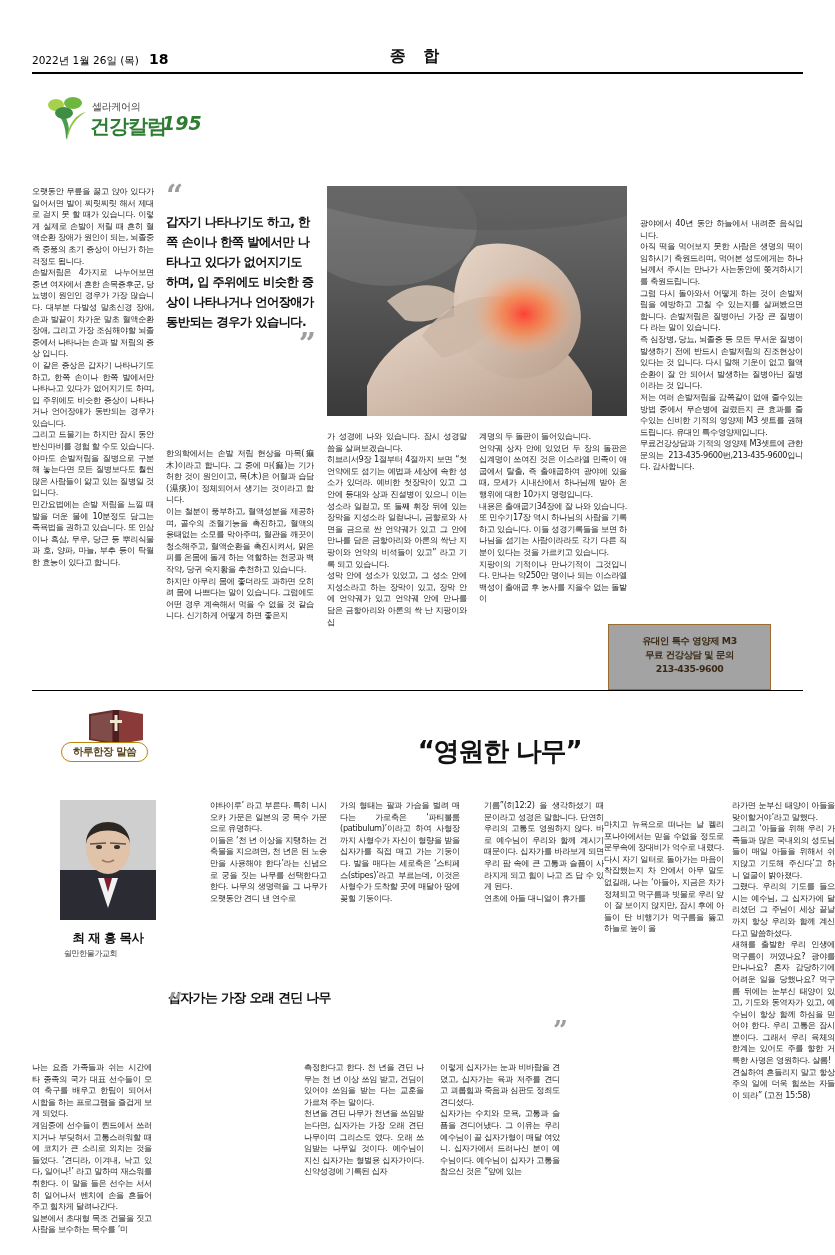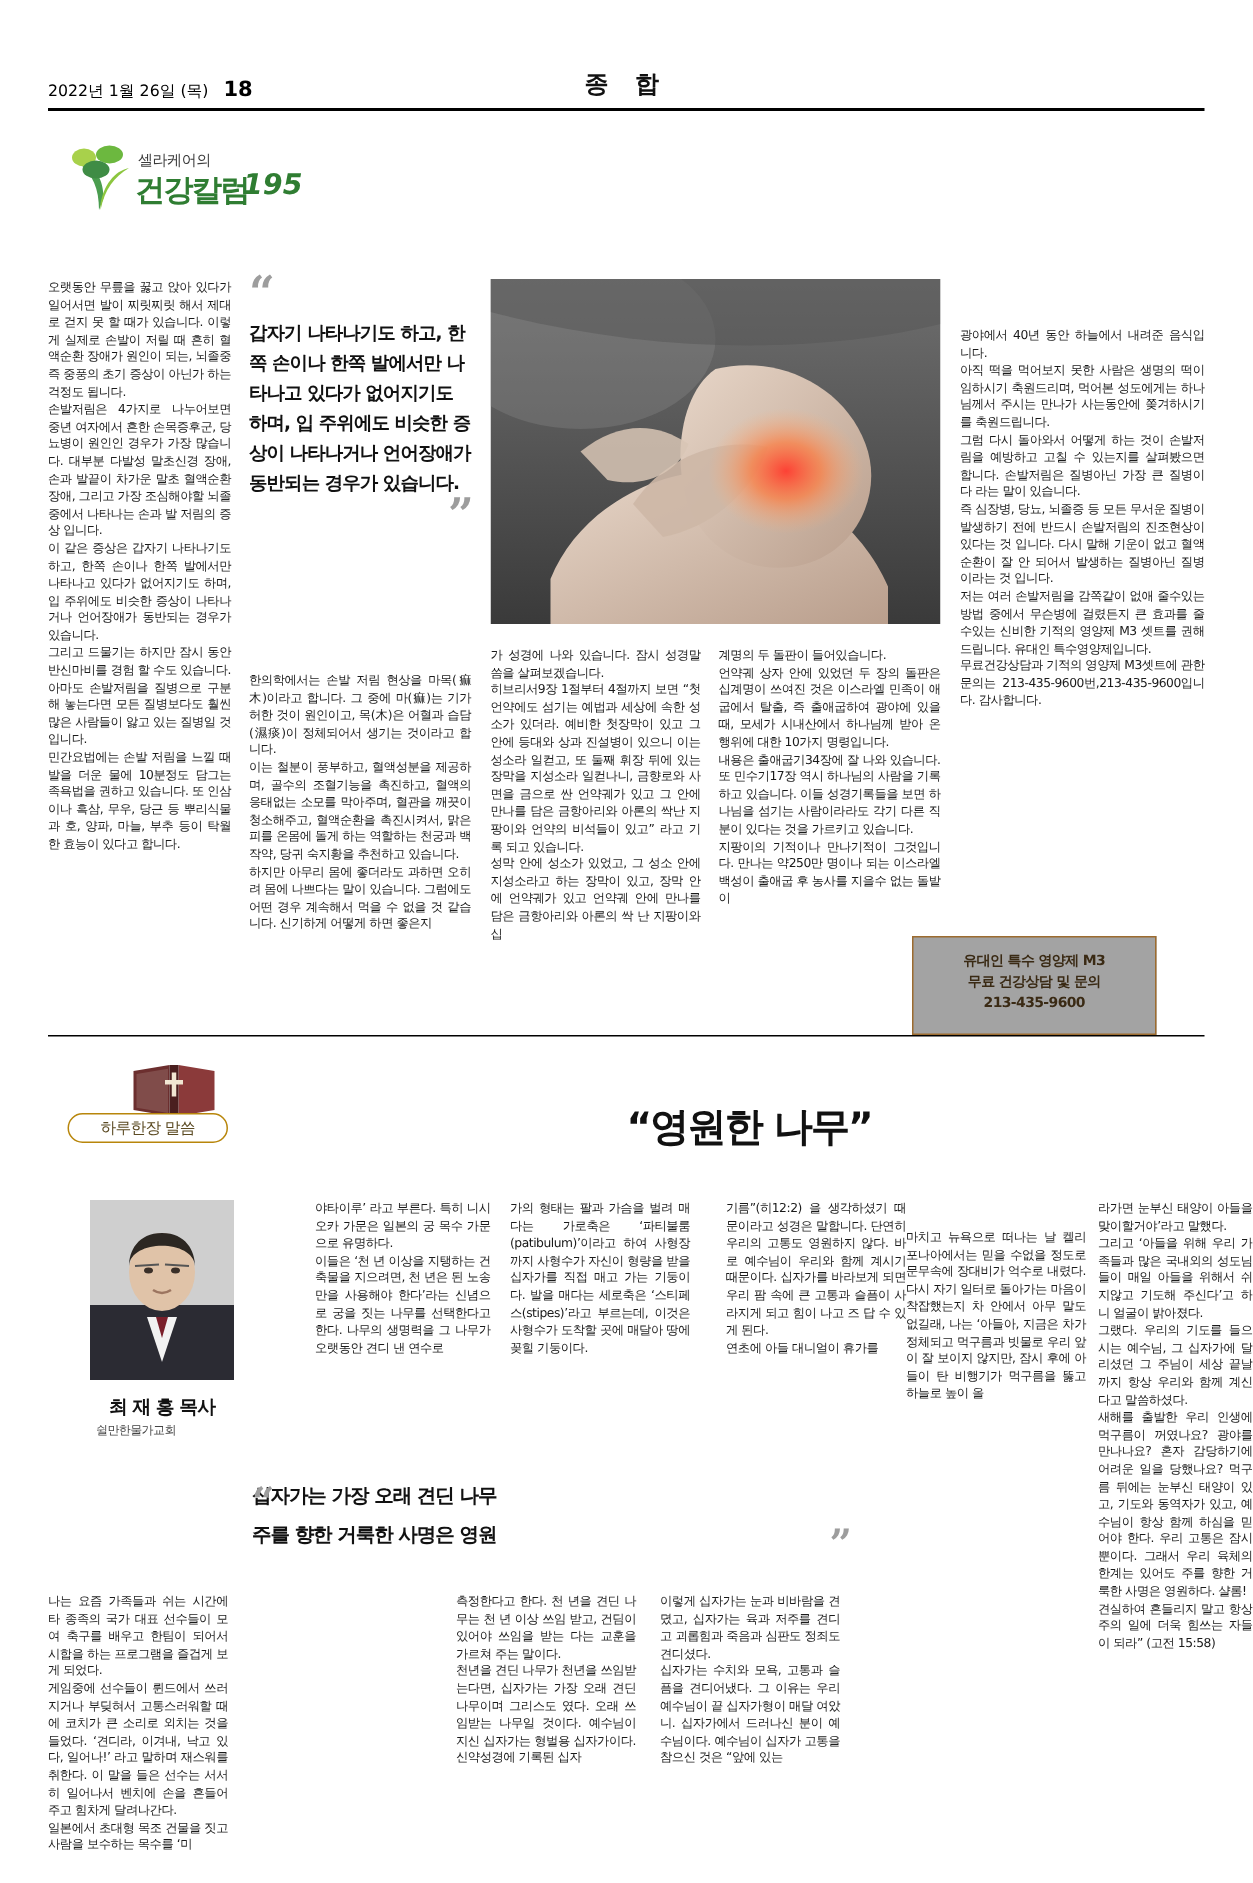--- a/index.html
+++ b/index.html
@@ -221,27 +221,27 @@
   
   .daily-badge {
     position: absolute;
     left: 45px;
     top: 706px;
     width: 150px;
     height: 62px;
   }
   .badge-pill {
     position: absolute;
-    left: 0;
+    left: 16px;
     top: 36px;
-    padding: 2px 21px;
+    padding: 2px 11px;
     border: 1.2px solid #b8860b;
     border-radius: 11px;
     font-size: 10.5px;
-    font-weight: normal;
+    font-weight: bold;
     color: #5b4a22;
     letter-spacing: -0.5px;
     background: #fff;
   }
   .badge-book {
     position: absolute;
     left: 40px;
     top: 0px;
     width: 62px;
     height: 42px;
@@ -465,21 +465,20 @@
     <div class="col d5" style="white-space: pre-line;">라가면 눈부신 태양이 아들을 맞이할거야’라고 말했다.
 그리고 ‘아들을 위해 우리 가족들과 많은 국내외의 성도님들이 매일 아들을 위해서 쉬지않고 기도해 주신다’고 하니 얼굴이 밝아졌다.
 그랬다. 우리의 기도를 들으시는 예수님, 그 십자가에 달리셨던 그 주님이 세상 끝날까지 항상 우리와 함께 계신다고 말씀하셨다.
 새해를 출발한 우리 인생에 먹구름이 꺼였나요? 광야를 만나나요? 혼자 감당하기에 어려운 일을 당했나요? 먹구름 뒤에는 눈부신 태양이 있고, 기도와 동역자가 있고, 예수님이 항상 함께 하심을 믿어야 한다. 우리 고통은 잠시뿐이다. 그래서 우리 육체의 한계는 있어도 주를 향한 거룩한 사명은 영원하다. 샬롬!
 견실하여 흔들리지 말고 항상 주의 일에 더욱 힘쓰는 자들이 되라” (고전 15:58)</div>
   </div>
 
   <div class="pullquote2">
     <span class="pq2-mark-open">“</span>
     <div class="pq2-text">십자가는 가장 오래 견딘 나무</div>
-    <div class="pq2-text">주를 향한 거룩한 사명은 영원</div>
     <span class="pq2-mark-close">”</span>
   </div>
 
   <div class="cols3">
     <div class="col e1" style="white-space: pre-line;">나는 요즘 가족들과 쉬는 시간에 타 종족의 국가 대표 선수들이 모여 축구를 배우고 한팀이 되어서 시합을 하는 프로그램을 즐겁게 보게 되었다.
 게임중에 선수들이 륀드에서 쓰러지거나 부딪혀서 고통스러워할 때에 코치가 큰 소리로 외치는 것을 들었다. ‘견디라, 이겨내, 낙고 있다, 일어나!’ 라고 말하며 재스워를 취한다. 이 말을 들은 선수는 서서히 일어나서 벤치에 손을 흔들어 주고 힘차게 달려나간다.
 일본에서 초대형 목조 건물을 짓고 사람을 보수하는 목수를 ‘미</div>
     <div class="col e3" style="white-space: pre-line;">측정한다고 한다. 천 년을 견딘 나무는 천 년 이상 쓰임 받고, 건딤이 있어야 쓰임을 받는 다는 교훈을 가르쳐 주는 말이다.
 천년을 견딘 나무가 천년을 쓰임받는다면, 십자가는 가장 오래 견딘 나무이며 그리스도 였다. 오래 쓰임받는 나무일 것이다. 예수님이 지신 십자가는 형벌용 십자가이다. 신약성경에 기록된 십자</div>
     <div class="col e4" style="white-space: pre-line;">이렇게 십자가는 눈과 비바람을 견뎠고, 십자가는 육과 저주를 견디고 괴롭힘과 죽음과 심판도 정죄도 견디셨다.

